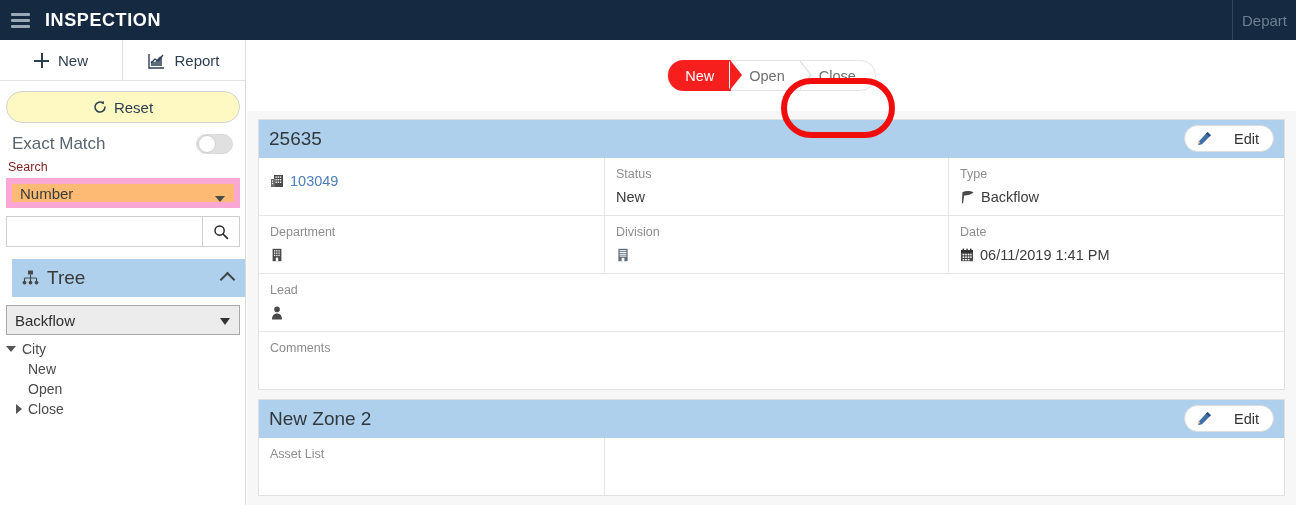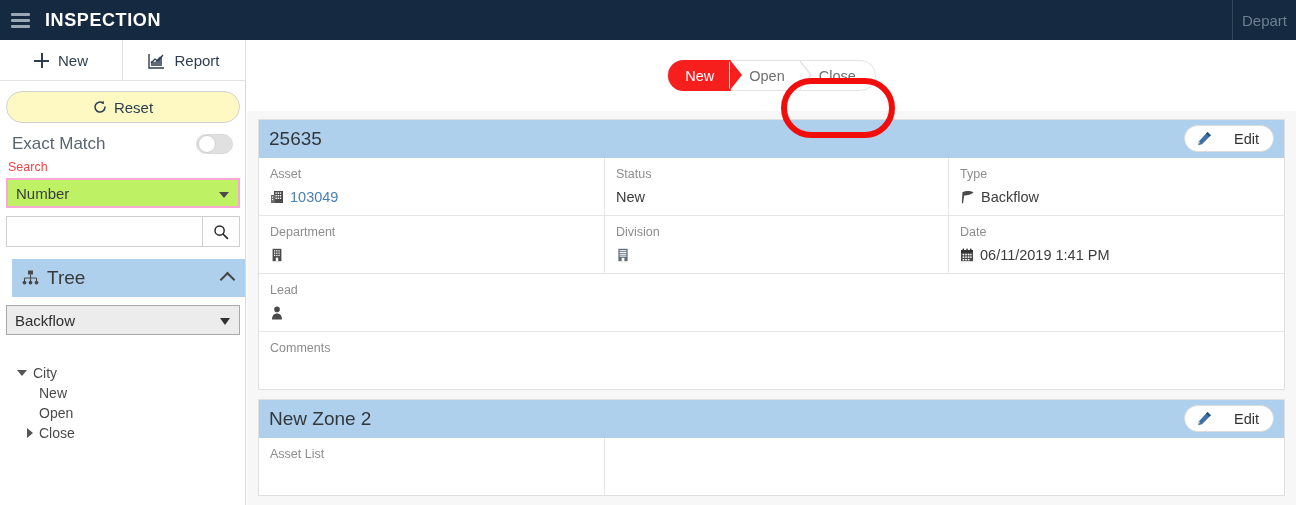--- a/index.html
+++ b/index.html
@@ -80,25 +80,25 @@
   .toggle {
     width: 37px; height: 20px; border-radius: 10px; background: #e0e0e0;
     position: relative; cursor: pointer; border: 1px solid #dcdcdc;
   }
   .toggle .knob {
     position: absolute; left: 1px; top: 0px;
     width: 18px; height: 18px; border-radius: 50%;
     background: #ffffff; border: 1px solid #cfcfcf;
   }
 
-  .search-lbl { padding: 6px 8px 2px 8px; font-size: 12.5px; color: #ef4444; }
+  .search-lbl { padding: 6px 8px 2px 8px; font-size: 12.5px; color: #7f1d1d; }
 
   .select-box {
     margin: 2px 6px 0 6px; width: 234px; height: 30px;
-    border: 2px solid #f9a8d4; background: #bef264;
+    border: 6px solid #f9a8d4; background: #fdba74;
     display: flex; align-items: center; padding: 0 8px;
     font-size: 15px; color: #3a3a3a; cursor: pointer; position: relative;
   }
   .select-box .caret {
     position: absolute; right: 9px; top: 12px;
     width: 0; height: 0; border-left: 5px solid transparent;
     border-right: 5px solid transparent; border-top: 6px solid #4a4a4a;
   }
 
   .search-row {
@@ -132,21 +132,21 @@
     border: 1px solid #a9a9a9; background: #ececec;
     display: flex; align-items: center; padding: 0 8px;
     font-size: 15px; color: #2f2f2f; cursor: pointer; position: relative;
   }
   .tree-select .caret2 {
     position: absolute; right: 9px; top: 12px;
     width: 0; height: 0; border-left: 5px solid transparent;
     border-right: 5px solid transparent; border-top: 7px solid #333;
   }
 
-  .tree-body { margin-top: 28px; padding-left: 17px; }
+  .tree-body { margin-top: 4px; padding-left: 6px; }
   .tnode { display: flex; align-items: center; height: 20px; font-size: 14px; color: #4a4a4a; cursor: pointer; }
   .tnode.lvl1 { padding-left: 0px; }
   .tnode.lvl2 { padding-left: 22px; }
   .tw-down {
     width: 0; height: 0; margin-right: 6px;
     border-left: 5px solid transparent; border-right: 5px solid transparent;
     border-top: 6px solid #555;
   }
   .tw-right {
     width: 0; height: 0; margin-right: 6px;
@@ -391,21 +391,20 @@
               <path d="M1.0 14.2 L2.0 10.2 L3.2 11.4 Z" fill="#e8c48a"></path>
             </svg>
           </span>
           <span>Edit</span>
         </div>
       </div>
       <div class="card-body">
 
         <div class="frow">
           <div class="fcell c1">
-            <div class="flabel">Asset</div>
             <div class="fvalue link">
               <span>
                 <svg width="14" height="14" viewBox="0 0 14 14">
                   <rect x="4" y="1" width="9" height="12" fill="#4a4a4a"></rect>
                   <rect x="1" y="5" width="4" height="8" fill="#6a6a6a"></rect>
                   <g fill="#ffffff">
                     <rect x="5.4" y="2.4" width="1.4" height="1.4"></rect>
                       <rect x="7.6" y="2.4" width="1.4" height="1.4"></rect>
                       <rect x="9.8" y="2.4" width="1.4" height="1.4"></rect>
                     <rect x="5.4" y="5" width="1.4" height="1.4"></rect>

